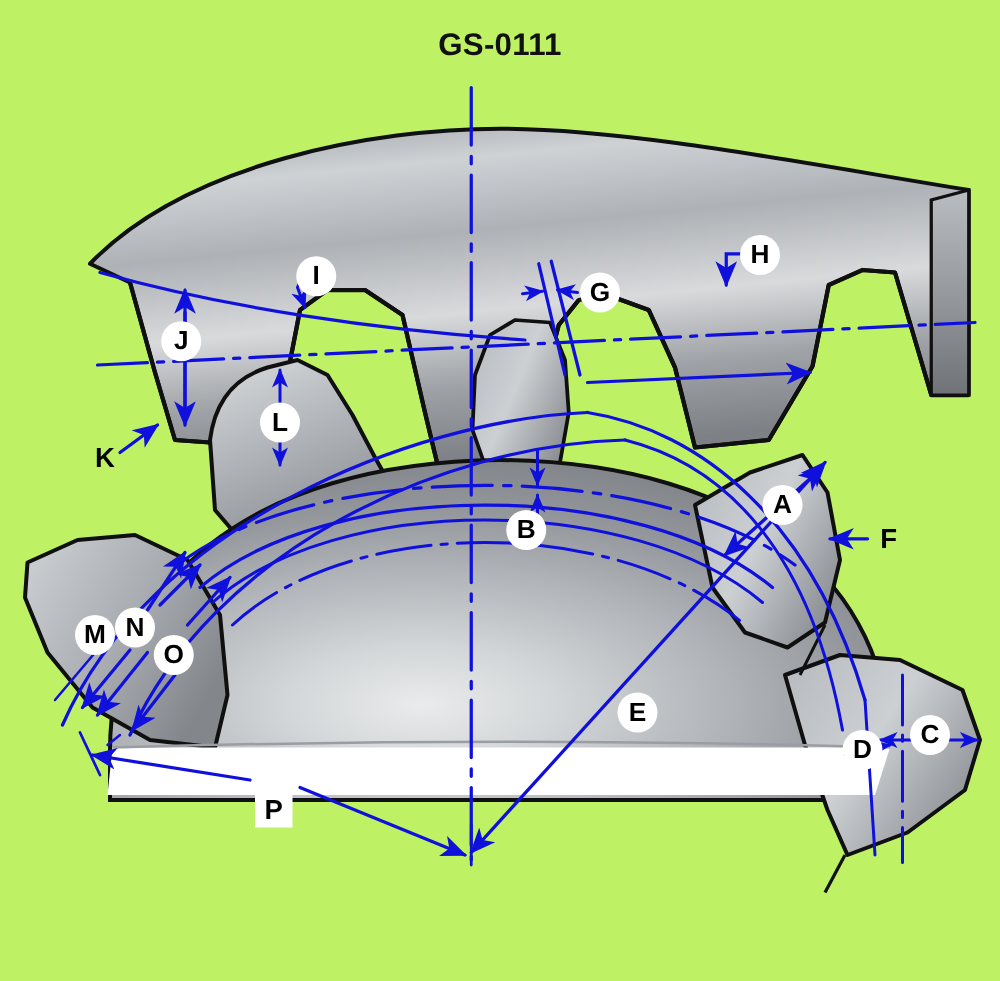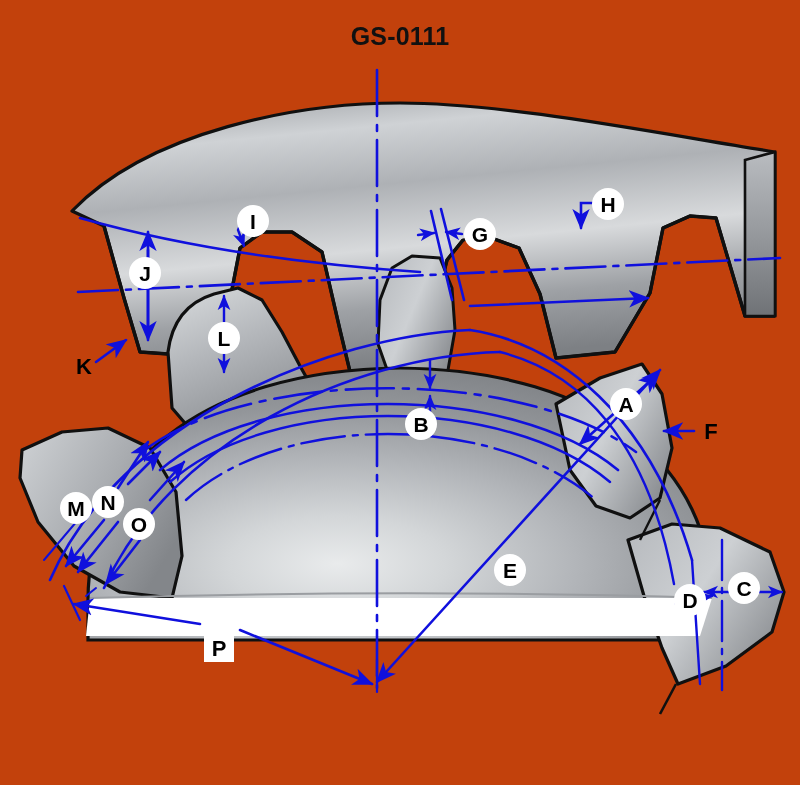--- a/index.html
+++ b/index.html
@@ -7,21 +7,21 @@
     padding: 0;
     background: #ffffff;
   }
   body {
     font-family: "Liberation Sans", sans-serif;
   }
   #stage {
     position: relative;
     width: 800px;
     height: 785px;
-    background: #c2410c;
+    background: #bef264;
     overflow: hidden;
   }
   #title {
     position: absolute;
     left: 0;
     top: 22px;
     width: 800px;
     text-align: center;
     font-family: "Liberation Sans", sans-serif;
     font-size: 25px;

